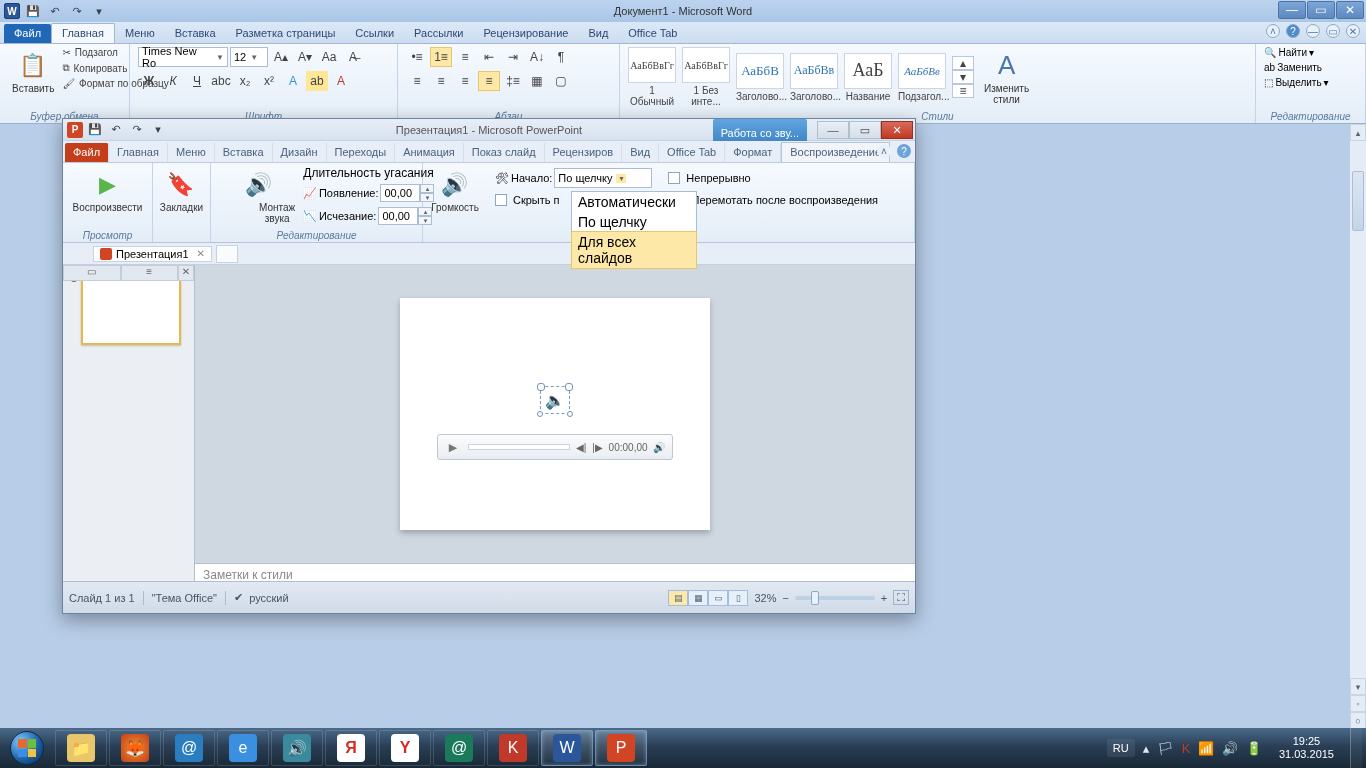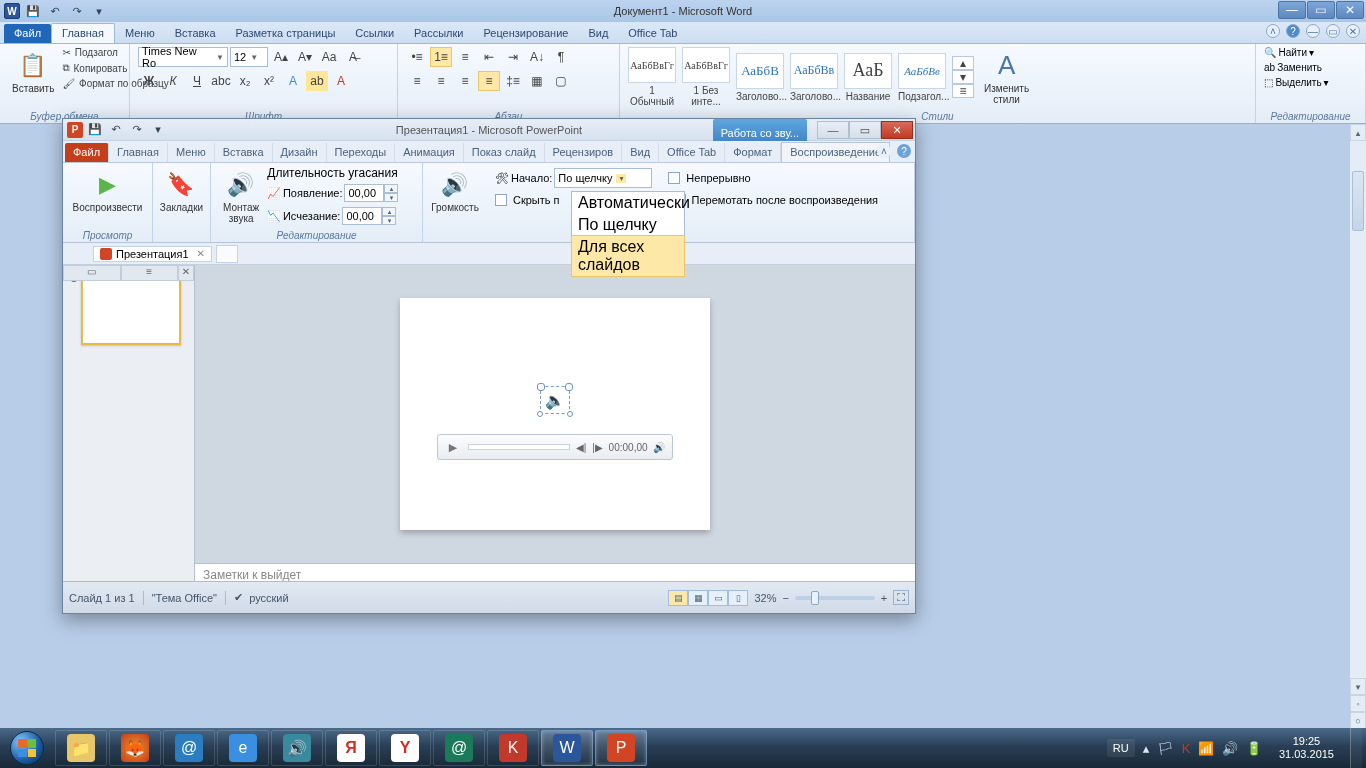--- a/index.html
+++ b/index.html
@@ -79,21 +79,21 @@
 .pp-tabs .tab.active{background:#f1f5fa; border:1px solid #b7c5d8; border-bottom:none;}
 .pp-tabs .help{position:absolute; right:4px; top:3px; display:flex; gap:6px;}
 .pp-tabs .help div{width:14px; height:14px; border-radius:7px; background:#6fa4d8; color:#fff; font-size:10px; display:flex; align-items:center; justify-content:center;}
 
 .pp-ribbon{height:80px; background:linear-gradient(#f6faff,#e4edf7); border-bottom:1px solid #b5c4d6; display:flex; font-size:11px;}
 .spinner{display:flex; align-items:center; height:20px;}
 .spinner input{width:40px; height:18px; border:1px solid #abbed4; font-size:11px; padding:0 3px;}
 .spinner .spins{display:flex; flex-direction:column;}
 .spinner .spins div{width:14px; height:9px; border:1px solid #abbed4; background:#f2f6fb; font-size:7px; display:flex; align-items:center; justify-content:center; color:#567;}
 
-.dropdown-open { position:absolute; width:114px; background:#fff; border:1px solid #a8bdd6; font-size:16px; z-index:5;}
+.dropdown-open { position:absolute; width:126px; background:#fff; border:1px solid #a8bdd6; font-size:14px; z-index:5;}
 .dropdown-open div{padding:2px 6px;}
 .dropdown-open .hl{background:#fde8a8; border:1px solid #e8c76a; margin:-1px;}
 
 .pp-tabstrip{height:22px; background:#e7eef7; border-bottom:1px solid #c3d0e0; display:flex; align-items:center; padding-left:6px; font-size:11px; gap:4px;}
 .pp-tabstrip .pres-tab{border:1px solid #c7d3e2; background:#fff; padding:1px 6px; display:flex; align-items:center; gap:4px;margin-left:24px;}
 .pp-tabstrip .pres-tab .x{color:#888; font-size:10px; margin-left:4px;}
 .pp-tabstrip .pp-doc-icon{width:12px; height:12px; background:#d14424; border-radius:2px;}
 .pp-tabstrip .blank-tab{width:22px; height:18px; border:1px solid #c7d3e2; background:#fafbfc;}
 
 .pp-workarea{position:absolute; top:146px; left:0; right:0; bottom:22px; display:flex; background:#cfd7e1;}
@@ -422,21 +422,21 @@
             <span>Закладки</span>
           </div>
       </div>
       <div class="group-label">&nbsp;</div>
     </div>
 
     <div class="ribbon-group" style="width:212px;">
       <div class="group-body">
         <div class="big-btn">
             <div class="ico">🔊</div>
-            <span style="white-space:pre;">Монтаж
+            <span style="white-space:pre;margin-left:36px;">Монтаж
 звука</span>
           </div>
         <div class="vstack" style="gap:3px;">
           <div style="font-size:12px;">Длительность угасания</div>
           <div class="hrow">
               <span>📈</span> 
               <span>Появление:</span> 
               <div class="spinner">
                 <input value="00,00" style="">
                 <div class="spins">
@@ -535,21 +535,21 @@
           <div class="media-bar">
             <div class="play">▶</div>
             <div class="track"></div>
             <span>◀|</span>
             <span>|▶</span>
             <span>00:00,00</span>
             <span>🔊</span>
           </div>
         </div>
       </div>
-      <div class="notes">Заметки к выйдет</div>
+      <div class="notes">Заметки к стили</div>
     </div>
   </div>
 
   <div class="pp-status">
     <span>Слайд 1 из 1</span>
     <div class="sep" style="width:1px;height:14px;background:#a7bbd2;margin:0 8px;"></div>
     <span>"Тема Office"</span>
     <div class="sep" style="width:1px;height:14px;background:#a7bbd2;margin:0 8px;"></div>
     <span>✔</span>
     <span style="margin-left:6px;">русский</span>

